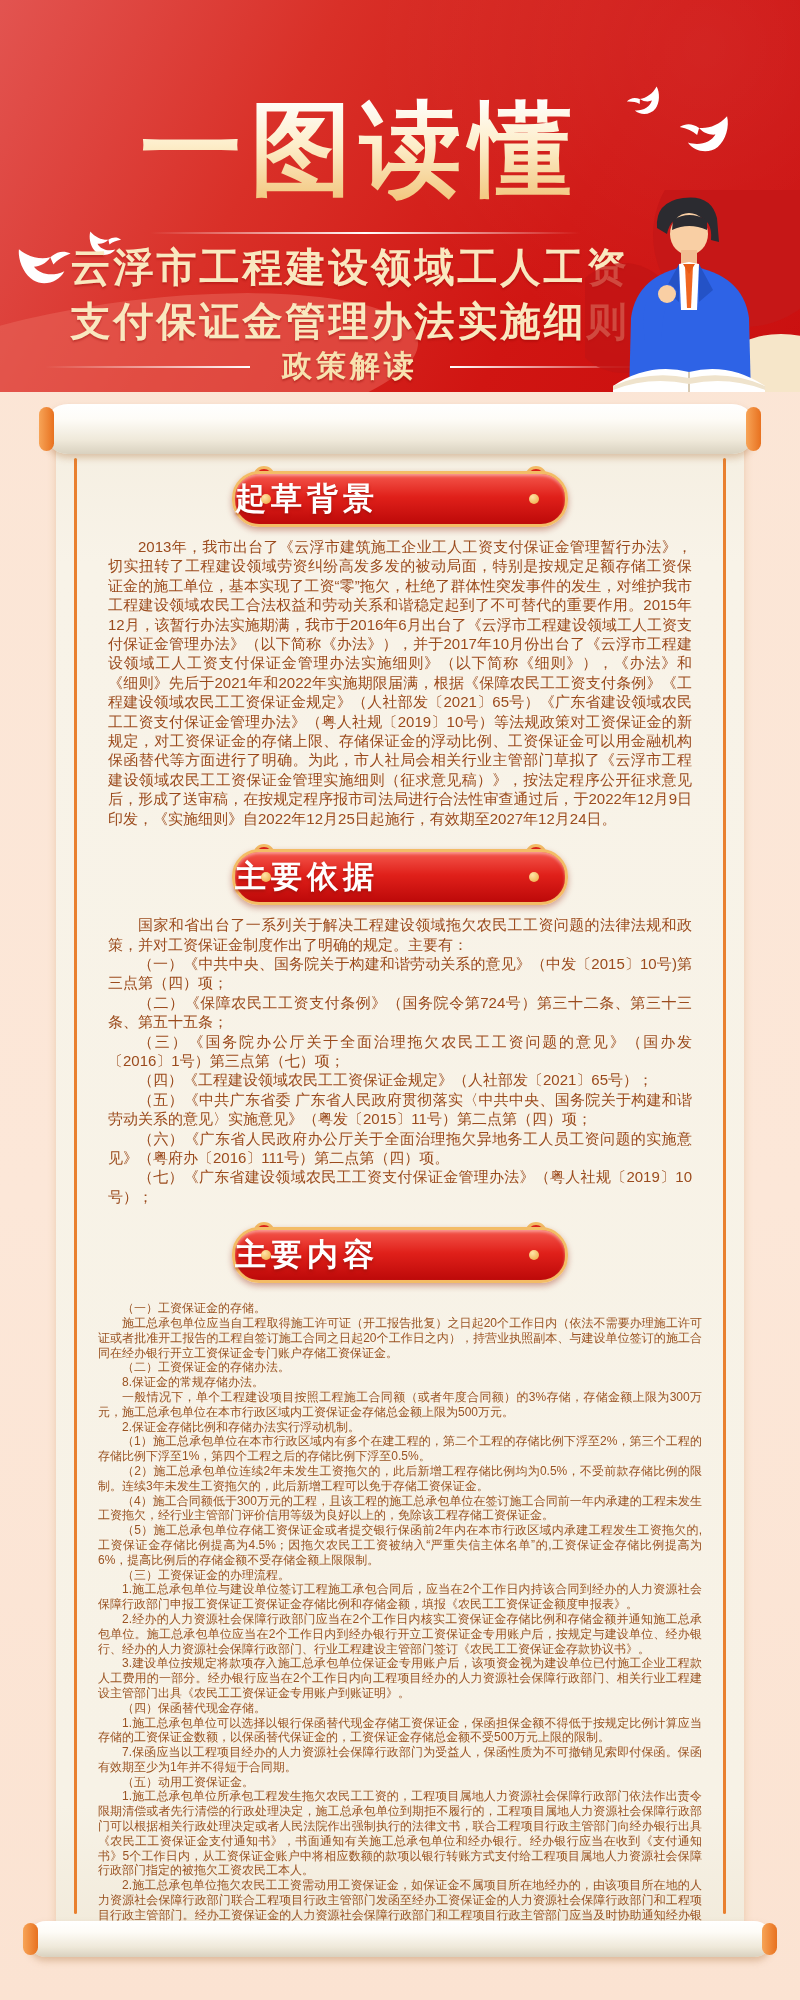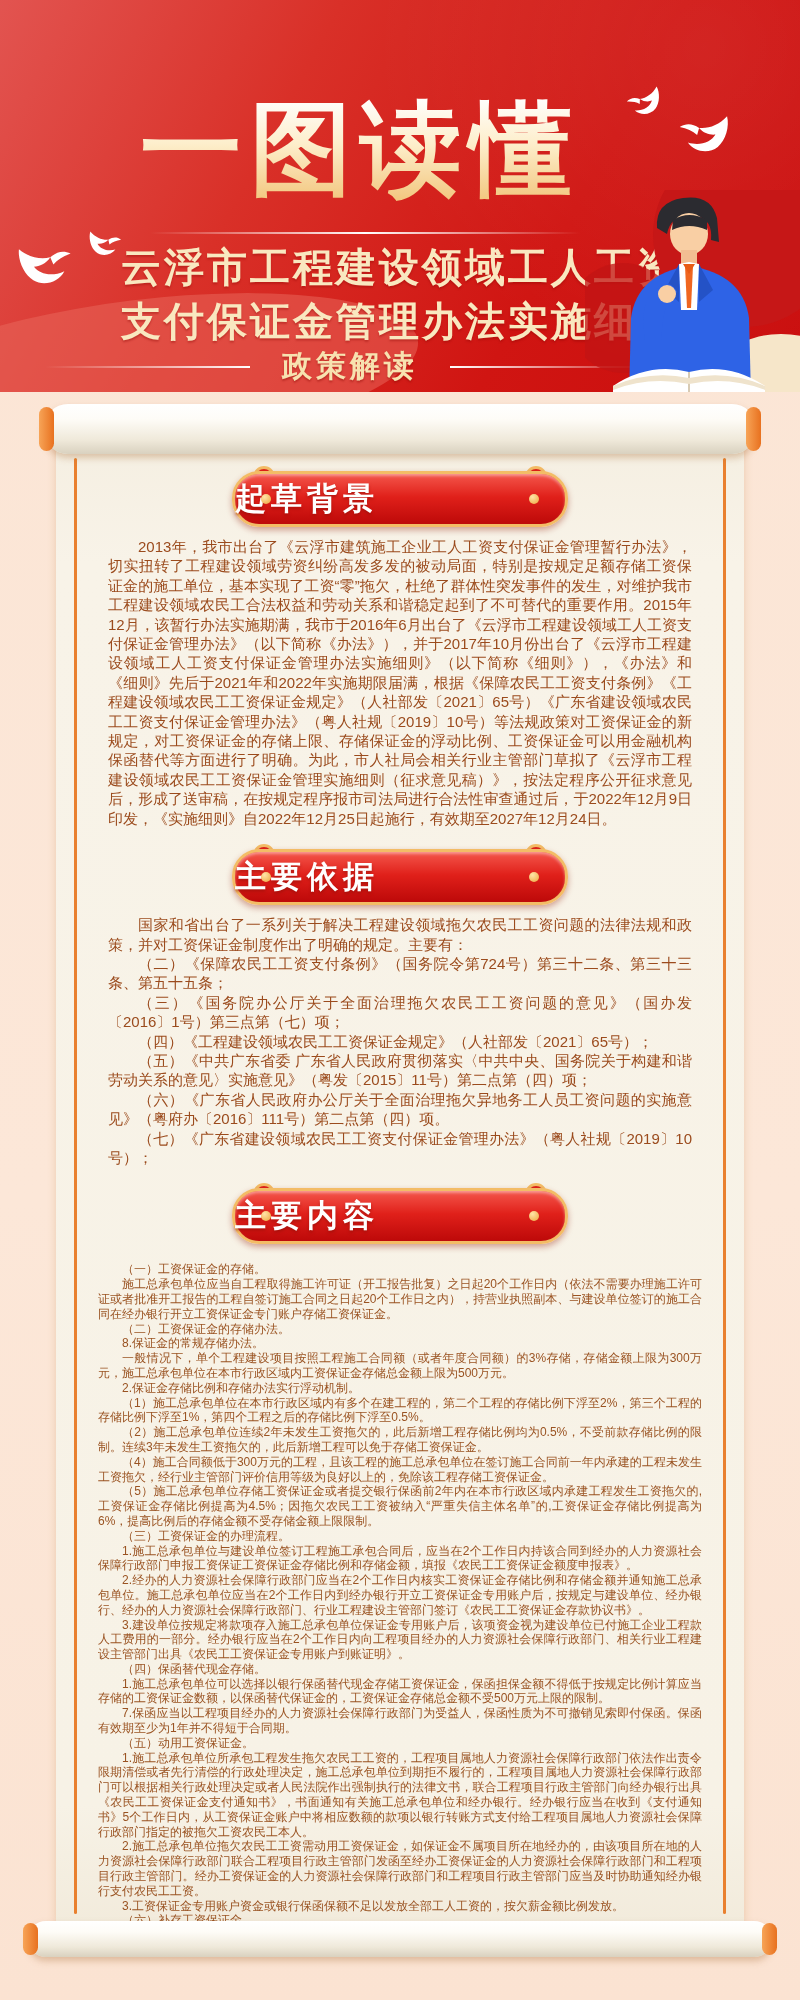--- a/index.html
+++ b/index.html
@@ -14,21 +14,21 @@
       linear-gradient(118deg,#e25450 0%,#d93028 34%,#d01512 68%,#ca0e0e 100%);}
   .hero-swoosh{position:absolute;left:-140px;bottom:-58px;width:560px;height:150px;
     background:#e9695d;border-radius:50%;transform:rotate(-7deg);opacity:.5;}
   .hero-title{position:absolute;top:96px;left:30px;width:660px;margin:0;text-align:center;
     font-size:102px;line-height:1.05;font-weight:700;letter-spacing:8px;
     background:linear-gradient(180deg,#ffffff 0%,#fdeecb 45%,#f2c57c 100%);
     -webkit-background-clip:text;background-clip:text;color:transparent;
     text-shadow:none;}
   .hero-divider{position:absolute;top:232px;left:150px;width:430px;height:2px;
     background:linear-gradient(90deg,rgba(255,255,255,0),#ffffff 50%,rgba(255,255,255,0));}
-  .hero-sub{position:absolute;left:20px;width:660px;margin:0;text-align:right;
+  .hero-sub{position:absolute;left:20px;width:660px;margin:0;text-align:center;
     font-weight:700;font-size:40px;letter-spacing:3px;color:#f9e8c0;
     text-shadow:0 2px 2px rgba(140,10,5,.35);}
   .hero-sub1{top:240px;} .hero-sub2{top:294px;}
   .tag-row{position:absolute;top:346px;left:20px;width:660px;display:flex;
     align-items:center;justify-content:center;gap:32px;}
   .tag-line{height:2px;width:205px;}
   .tag-line.l{background:linear-gradient(90deg,rgba(255,255,255,0),#fff);}
   .tag-line.r{background:linear-gradient(90deg,#fff,rgba(255,255,255,0));}
   .tag-text{font-size:30px;font-weight:700;letter-spacing:4px;color:#f7e2b0;
     text-shadow:0 2px 2px rgba(140,10,5,.4);}
@@ -157,20 +157,21 @@
         <p>2013年，我市出台了《云浮市建筑施工企业工人工资支付保证金管理暂行办法》，切实扭转了工程建设领域劳资纠纷高发多发的被动局面，特别是按规定足额存储工资保证金的施工单位，基本实现了工资“零”拖欠，杜绝了群体性突发事件的发生，对维护我市工程建设领域农民工合法权益和劳动关系和谐稳定起到了不可替代的重要作用。2015年12月，该暂行办法实施期满，我市于2016年6月出台了《云浮市工程建设领域工人工资支付保证金管理办法》（以下简称《办法》），并于2017年10月份出台了《云浮市工程建设领域工人工资支付保证金管理办法实施细则》（以下简称《细则》），《办法》和《细则》先后于2021年和2022年实施期限届满，根据《保障农民工工资支付条例》《工程建设领域农民工工资保证金规定》（人社部发〔2021〕65号）《广东省建设领域农民工工资支付保证金管理办法》（粤人社规〔2019〕10号）等法规政策对工资保证金的新规定，对工资保证金的存储上限、存储保证金的浮动比例、工资保证金可以用金融机构保函替代等方面进行了明确。为此，市人社局会相关行业主管部门草拟了《云浮市工程建设领域农民工工资保证金管理实施细则（征求意见稿）》，按法定程序公开征求意见后，形成了送审稿，在按规定程序报市司法局进行合法性审查通过后，于2022年12月9日印发，《实施细则》自2022年12月25日起施行，有效期至2027年12月24日。</p>
       </div>
 
       <div class="banner">
         <span class="dot l"></span>
         <h2>主要依据</h2>
         <span class="dot r"></span>
       </div>
       <div class="sec">
         <p>国家和省出台了一系列关于解决工程建设领域拖欠农民工工资问题的法律法规和政策，并对工资保证金制度作出了明确的规定。主要有：</p>
+          <p>（一）《中共中央、国务院关于构建和谐劳动关系的意见》（中发〔2015〕10号)第三点第（四）项；</p>
           <p>（二）《保障农民工工资支付条例》（国务院令第724号）第三十二条、第三十三条、第五十五条；</p>
           <p>（三）《国务院办公厅关于全面治理拖欠农民工工资问题的意见》（国办发〔2016〕1号）第三点第（七）项；</p>
           <p>（四）《工程建设领域农民工工资保证金规定》（人社部发〔2021〕65号）；</p>
           <p>（五）《中共广东省委 广东省人民政府贯彻落实〈中共中央、国务院关于构建和谐劳动关系的意见〉实施意见》（粤发〔2015〕11号）第二点第（四）项；</p>
           <p>（六）《广东省人民政府办公厅关于全面治理拖欠异地务工人员工资问题的实施意见》（粤府办〔2016〕111号）第二点第（四）项。</p>
           <p>（七）《广东省建设领域农民工工资支付保证金管理办法》（粤人社规〔2019〕10号）；</p>
       </div>
 
       <div class="banner">
         <span class="dot l"></span>

